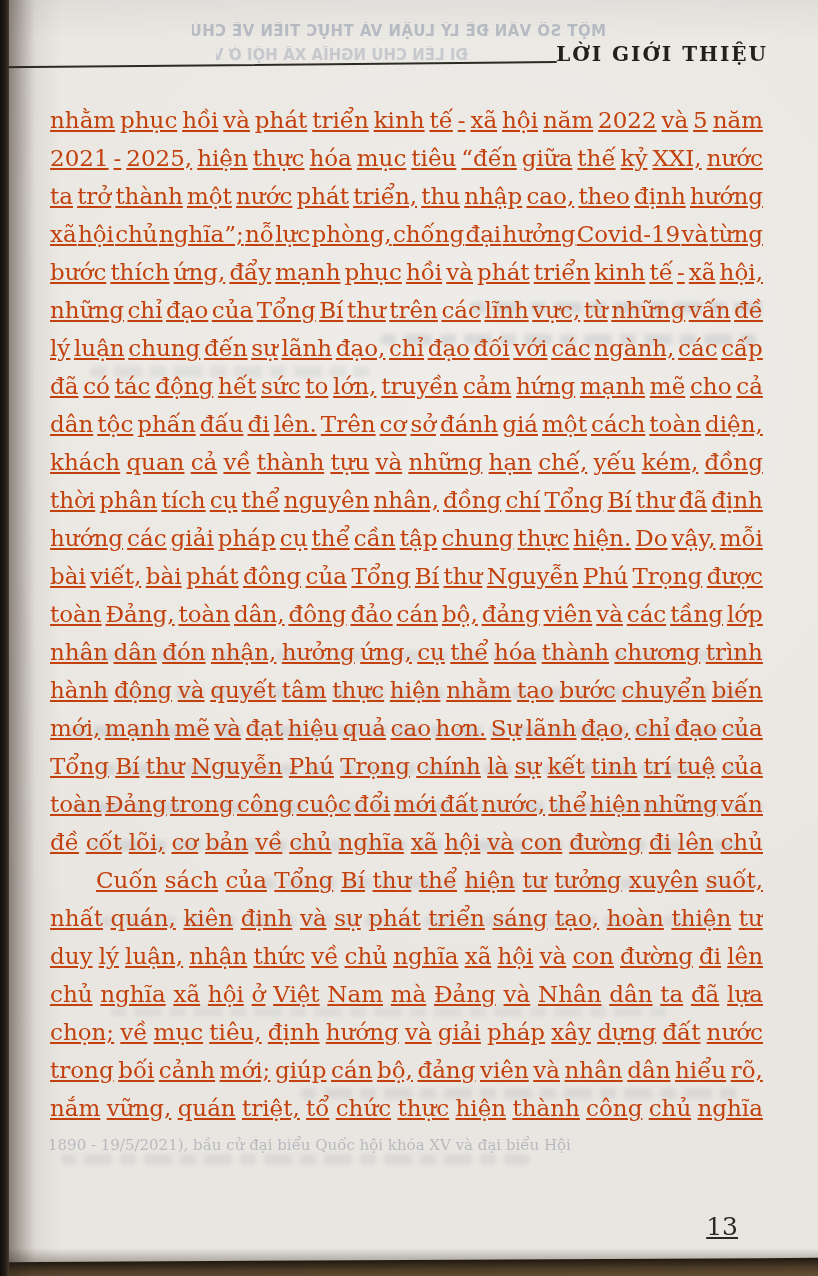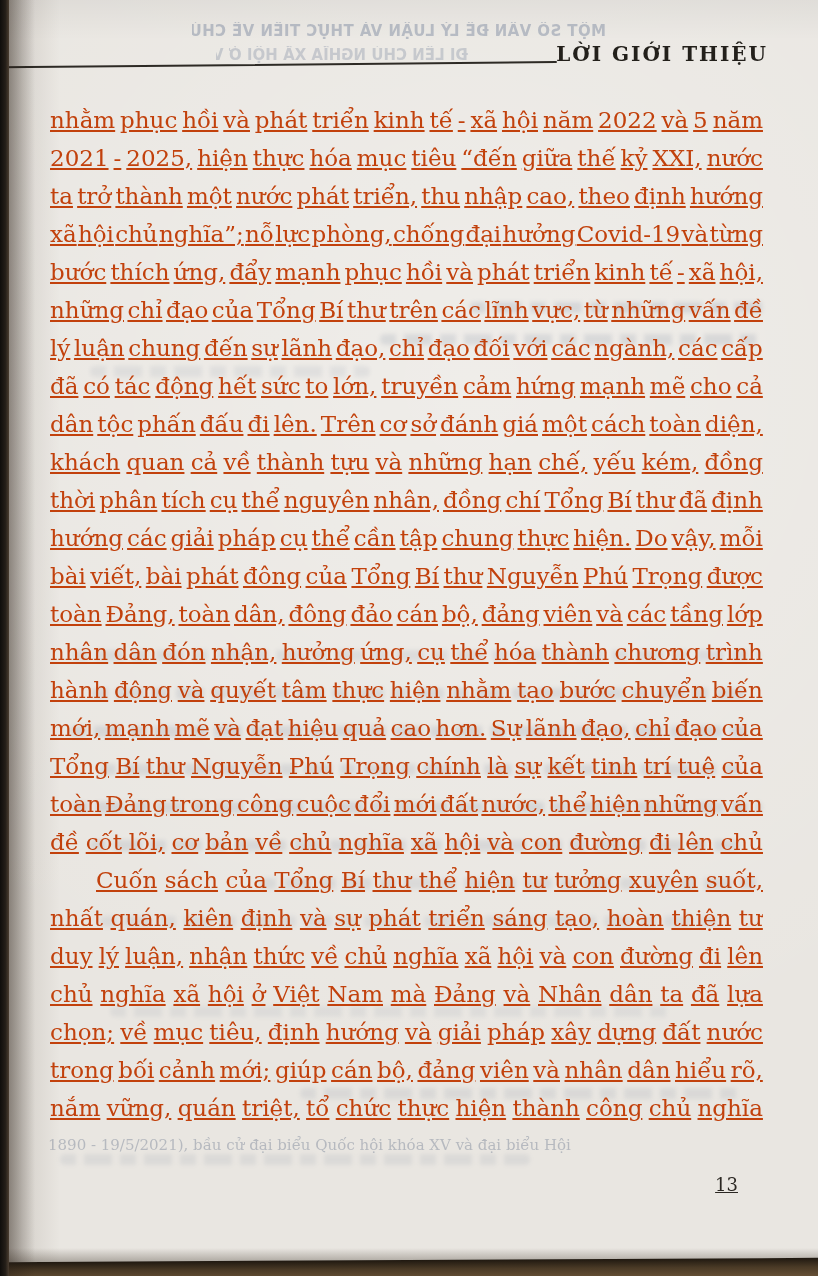--- a/index.html
+++ b/index.html
@@ -29,21 +29,21 @@
         letter-spacing:2px;color:#23201b;}
   
   .body-text{position:absolute;left:50px;top:101px;width:713px;color:#c2410c;
         font-size:23px;text-decoration:underline;}
   .tline{display:flex;justify-content:space-between;height:38px;line-height:38px;
         overflow:hidden;}
   .tline span{white-space:pre;flex:0 0 auto;}
   .tline.end{display:block;}
   .tline.indent{padding-left:46px;text-align:center;}
   
-  .pnum{position:absolute;top:1174px;right:80px;font-size:18px;color:#2b2722;text-decoration:underline;}
+  .pnum{position:absolute;top:1212px;right:80px;font-size:25px;color:#2b2722;text-decoration:underline;}
   
   .ghost{position:absolute;font-family:"DejaVu Sans","Liberation Sans",sans-serif;
          font-weight:bold;color:rgba(105,120,148,.40);filter:blur(.7px);
          white-space:nowrap;overflow:hidden;}
   .mirror{transform:scaleX(-1);}
   .ghost-f{font-family:"DejaVu Serif","Liberation Serif",serif;font-weight:normal;
          color:rgba(100,112,138,.38);margin-top:28px;}
   .smudge{position:absolute;height:11px;border-radius:5px;filter:blur(2px);
          background:repeating-linear-gradient(90deg,rgba(100,115,140,.30) 0 16px,rgba(0,0,0,0) 16px 24px,
                     rgba(100,115,140,.30) 24px 52px,rgba(0,0,0,0) 52px 60px);}

